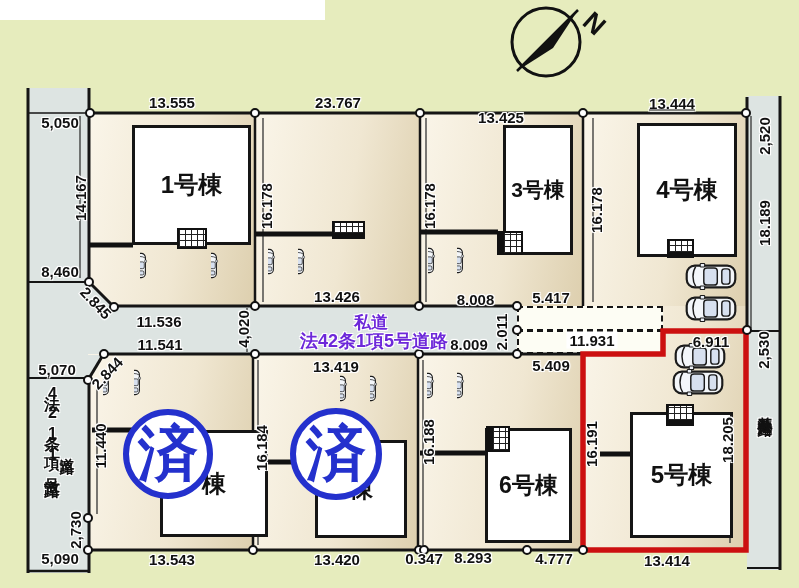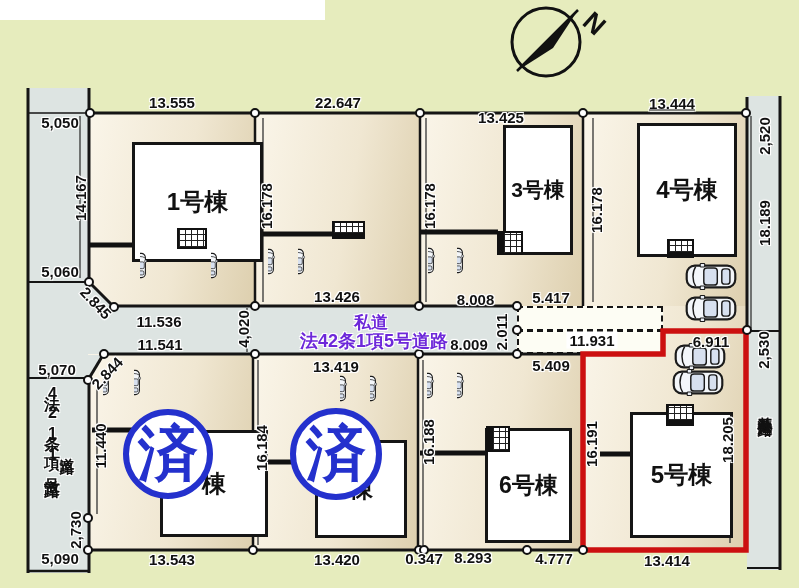--- a/index.html
+++ b/index.html
@@ -137,21 +137,21 @@
         <circle cx="583" cy="550" r="4"></circle>
     </g>
     <g>
       <circle cx="546" cy="42" r="34" fill="none" stroke="#111" stroke-width="3"></circle>
       <line x1="517" y1="71" x2="578" y2="10" stroke="#111" stroke-width="2.5"></line>
       <polygon points="517,71 578,10 553,48" fill="#111"></polygon>
       <text x="587" y="26" font-size="27" font-weight="bold" fill="#111" font-family="Liberation Sans, sans-serif" transform="rotate(42 587 17)">N</text>
     </g>
   </svg>
 
-  <div class="bld" style="left:132px;top:125px;width:131px;height:120px;margin-top:17px;">
+  <div class="bld" style="left:132px;top:125px;width:119px;height:120px;">
       <span>1号棟</span>
     </div>
   <div class="bld" style="left:503px;top:125px;width:70px;height:130px;font-size:21px;">
       <span>3号棟</span>
     </div>
   <div class="bld" style="left:637px;top:123px;width:100px;height:134px;">
       <span>4号棟</span>
     </div>
   <div class="bld" style="left:160px;top:430px;width:108px;height:107px;">
       <span>棟</span>
@@ -236,25 +236,25 @@
       <use href="#car"></use>
     </svg>
 
   <div class="vtext" style="left:41px;top:383px;font-size:16px;">法42条1項1号道路</div>
   <div class="vtext" style="left:57px;top:446px;font-size:15px;">道路</div>
   <div class="vtext" style="left:755px;top:405px;font-size:15px;letter-spacing:1px;">基準法外道路</div>
   <div class="roadname" style="left:371px;top:322px;font-size:17px;">私道</div>
   <div class="roadname" style="left:374px;top:341px;font-size:18px;">法42条1項5号道路</div>
 
   <span class="dim" style="left:172px;top:102px;">13.555</span>
-  <span class="dim" style="left:338px;top:102px;">22.647</span>
+  <span class="dim" style="left:338px;top:102px;">23.767</span>
   <span class="dim" style="left:501px;top:117px;">13.425</span>
   <span class="dim" style="left:672px;top:103px;text-decoration:underline;">13.444</span>
   <span class="dim" style="left:60px;top:122px;">5,050</span>
-  <span class="dim" style="left:60px;top:271px;">5,060</span>
+  <span class="dim" style="left:60px;top:271px;">8,460</span>
   <span class="dim" style="left:57px;top:369px;">5,070</span>
   <span class="dim" style="left:60px;top:558px;">5,090</span>
   <span class="dim v" style="left:80px;top:198px;">14.167</span>
   <span class="dim v" style="left:266px;top:206px;">16.178</span>
   <span class="dim v" style="left:429px;top:206px;">16.178</span>
   <span class="dim v" style="left:596px;top:210px;">16.178</span>
   <span class="dim v" style="left:764px;top:136px;">2,520</span>
   <span class="dim v" style="left:764px;top:223px;">18.189</span>
   <span class="dim v" style="left:763px;top:350px;">2,530</span>
   <span class="dim" style="left:159px;top:321px;">11.536</span>

